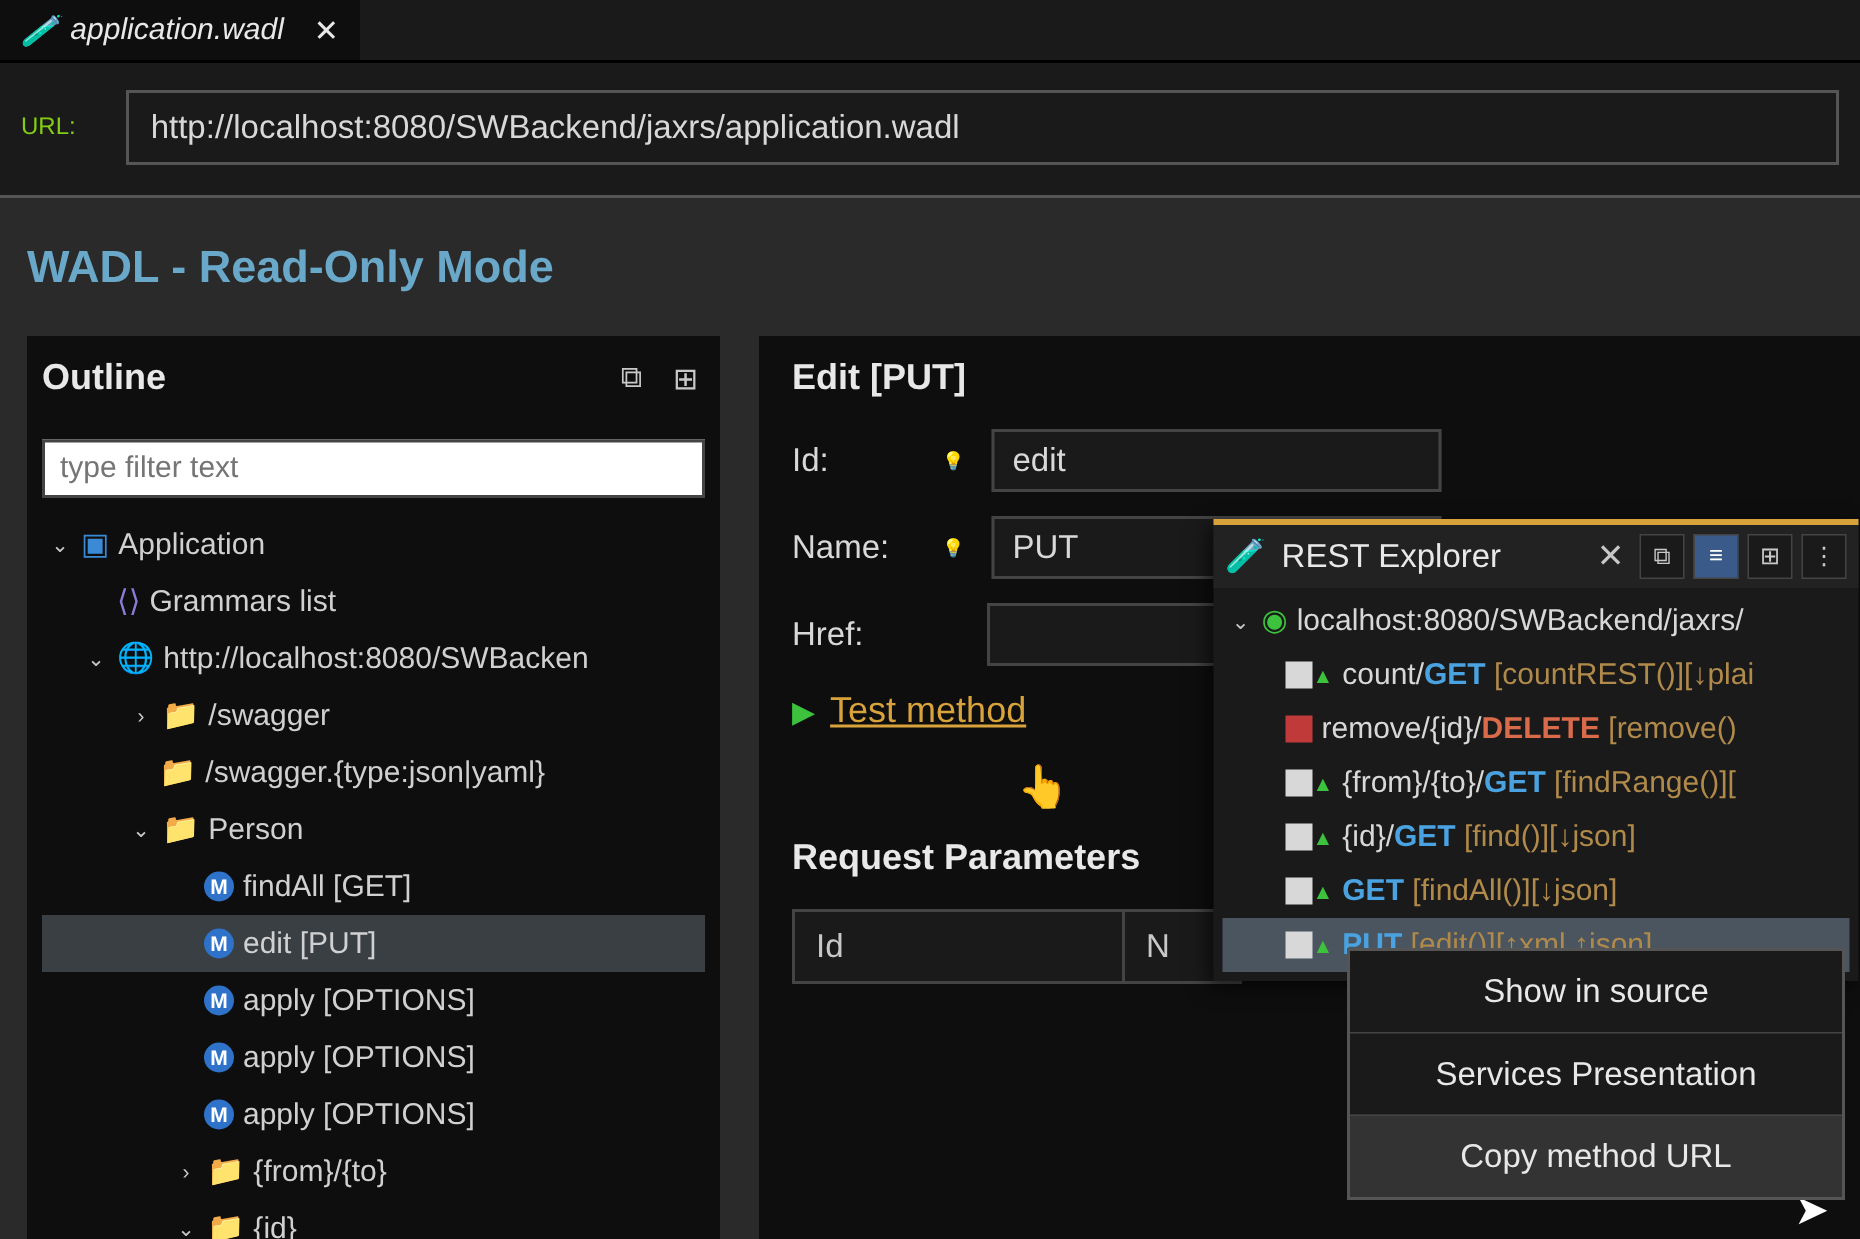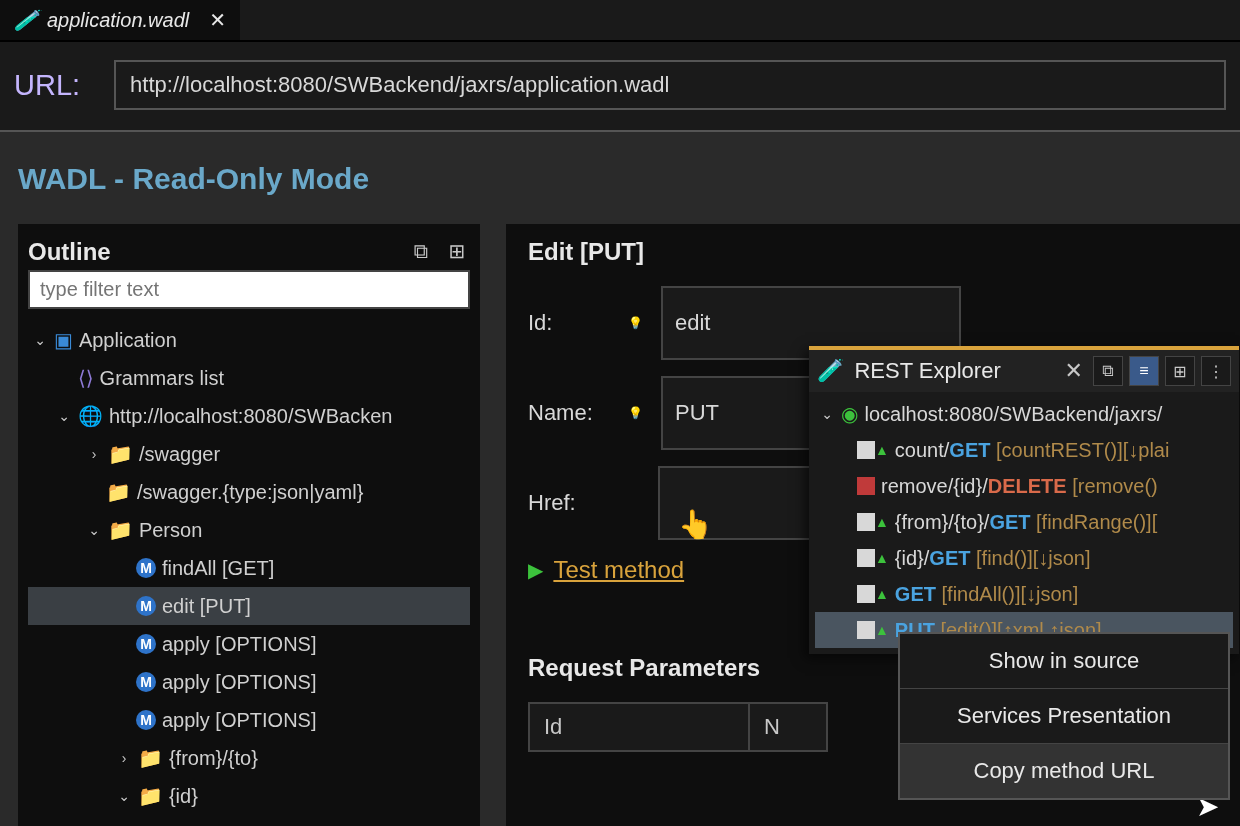--- a/index.html
+++ b/index.html
@@ -1,46 +1,46 @@
 <!DOCTYPE html>
 <html><head>
 <meta charset="utf-8">
 <style>
   * { box-sizing: border-box; margin: 0; padding: 0; font-family: "Segoe UI", Arial, sans-serif; }
   body { background: #2a2a2a; color: #d0d0d0; width: 1240px; height: 826px; overflow: hidden; position: relative; }
   .tab-bar { display: flex; align-items: center; background: #1a1a1a; height: 42px; border-bottom: 2px solid #000; }
   .tab { display: flex; align-items: center; gap: 8px; padding: 0 14px; height: 100%; background: #0e0e0e; font-size: 20px; font-style: italic; color: #e8e8e8; }
   .url-row { display: flex; align-items: center; gap: 14px; padding: 18px 14px 20px 14px; background: #1a1a1a; border-bottom: 2px solid #555; }
-  .url-label { font-size: 29px; color: #c4b5fd; }
+  .url-label { font-size: 16px; color: #84cc16; }
   .url-input { flex: 1; background: #1a1a1a; border: 2px solid #555; color: #d8d8d8; font-size: 22px; padding: 10px 14px; margin-left: 20px; }
   .mode-bar { padding: 30px 18px 18px 18px; background: #2a2a2a; }
   .mode-title { color: #6aa8c9; font-size: 30px; font-weight: 600; }
   .workspace { display: flex; gap: 26px; padding: 10px 0 0 18px; }
   .outline-panel { width: 462px; background: #0e0e0e; padding: 14px 10px; }
-  .panel-head { display: flex; justify-content: space-between; margin-bottom: 4px; }
+  .panel-head { display: flex; align-items: center; justify-content: space-between; margin-bottom: 27px; }
   .panel-title { font-size: 24px; font-weight: 600; color: #e8e8e8; }
   .panel-icons { display: flex; gap: 10px; }
   .ico-btn { width: 26px; height: 26px; background: none; border: none; color: #c8c8c8; font-size: 20px; cursor: pointer; }
   .filter-input { width: 100%; background: #ffffff; border: 2px solid #444; color: #888; font-size: 20px; padding: 6px 10px; margin-bottom: 12px; }
   .tree { font-size: 20px; line-height: 38px; }
   .tree-row { display: flex; align-items: center; gap: 6px; white-space: nowrap; overflow: hidden; }
   .chev { width: 16px; color: #c8c8c8; font-size: 14px; cursor: pointer; display: inline-block; text-align: center; }
   .chev-empty { width: 16px; display: inline-block; }
   .i-folder { color: #e8b84a; }
   .i-m { background:#2e73c9; color:#fff; border-radius:50%; width:20px; height:20px; display:inline-flex; align-items:center; justify-content:center; font-size:14px; font-weight:bold;}
   .i-globe { color:#3a8ad6;}
   .i-app { color:#3a8ad6;}
   .i-gram { color:#8e7ad6;}
   .sel { background:#3a3f44; }
   .edit-panel { flex: 1; background: #0e0e0e; padding: 14px 22px; position: relative; }
   .edit-title { font-size: 24px; font-weight: 600; color: #e8e8e8; margin-bottom: 20px; }
   .form-row { display: flex; align-items: center; gap: 14px; margin-bottom: 16px; }
   .form-label { width: 86px; font-size: 22px; color: #d8d8d8; }
   .bulb { color:#e8e8b0; font-size:12px; margin-right:4px;}
-  .form-input { flex:1; max-width:300px; background:#1a1a1a; border:2px solid #444; color:#d8d8d8; font-size:22px; padding:22px 12px;}
+  .form-input { flex:1; max-width:300px; background:#1a1a1a; border:2px solid #444; color:#d8d8d8; font-size:22px; padding:6px 12px;}
   .test-row { display:flex; align-items:center; gap:10px; margin-top:10px; margin-bottom:70px;}
   .play-ico { color:#3cc23c; font-size:20px;}
   .test-link { color:#d9a33c; font-size:24px; text-decoration:underline; cursor:pointer;}
   .req-title { font-size:24px; font-weight:600; color:#e8e8e8; margin-bottom:20px;}
   .table-head { display:flex; background:#1a1a1a; border:2px solid #444;}
   .th { padding:10px 14px; font-size:22px; color:#c8c8c8; border-right:2px solid #444;}
   .th:first-child{width:220px;}
   
   .rest-explorer { position:absolute; top:346px; left:809px; width:430px; background:#1a1a1a; border-top:4px solid #d9a33c; box-shadow:-4px 4px 12px rgba(0,0,0,.6);}
   .rest-head { display:flex; align-items:center; gap:10px; padding:6px 8px; background:#222; font-size:22px;}

